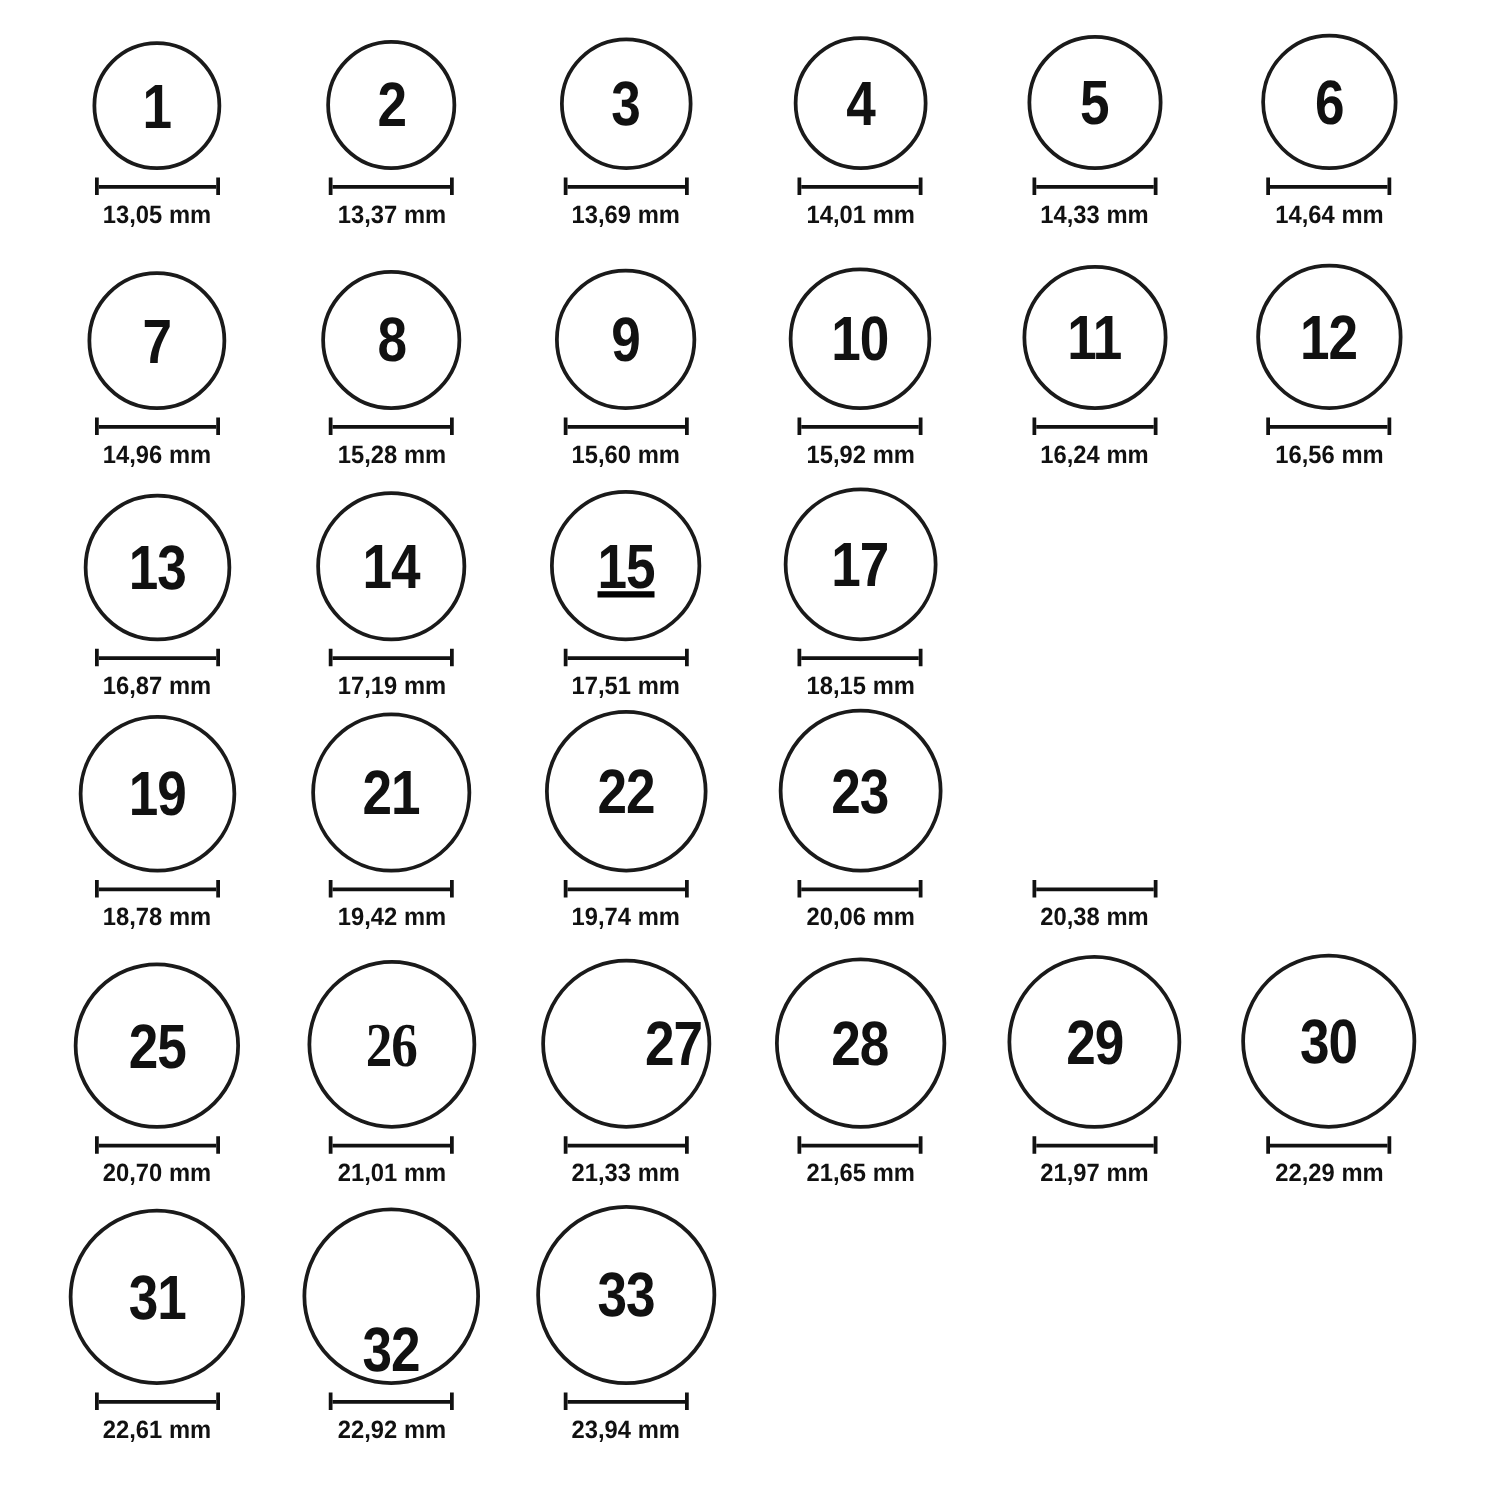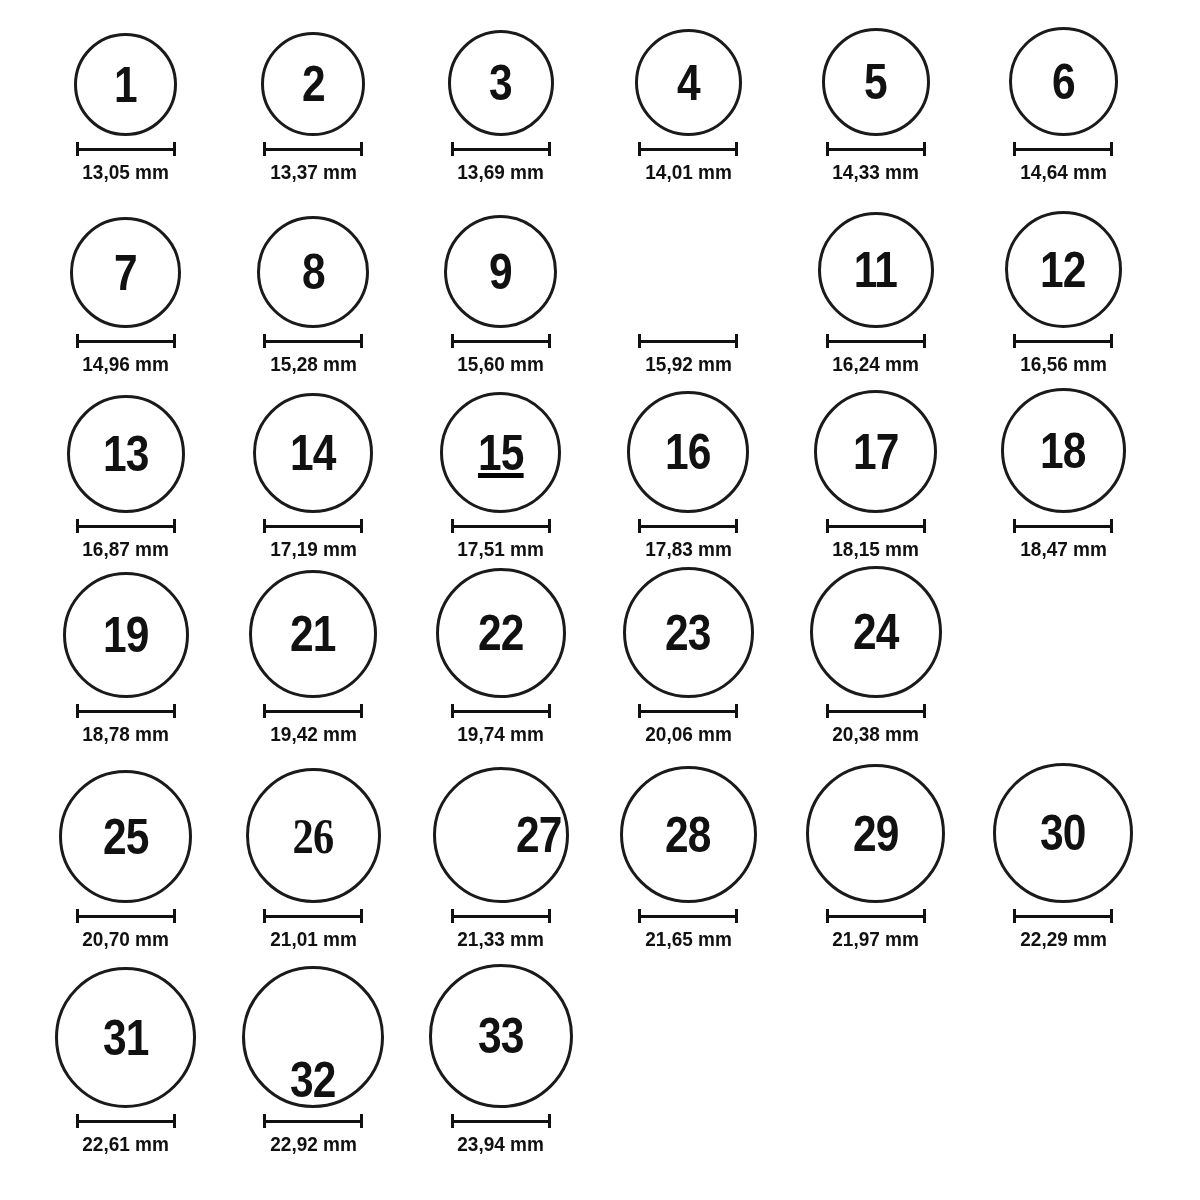--- a/index.html
+++ b/index.html
@@ -143,20 +143,23 @@
     <div class="label">15,28 mm</div>
   </div>
       <div class="cell">
     <div class="circle" style="width: 113px; height: 113px;">
       <span class="num">9</span>
     </div>
     <div class="measure"></div>
     <div class="label">15,60 mm</div>
   </div>
       <div class="cell">
+    <div class="circle" style="width: 114px; height: 114px;">
+      <span class="num">10</span>
+    </div>
     <div class="measure"></div>
     <div class="label">15,92 mm</div>
   </div>
       <div class="cell">
     <div class="circle" style="width: 116px; height: 116px;">
       <span class="num">11</span>
     </div>
     <div class="measure"></div>
     <div class="label">16,24 mm</div>
   </div>
@@ -184,40 +187,26 @@
     <div class="label">17,19 mm</div>
   </div>
       <div class="cell">
     <div class="circle" style="width: 121px; height: 121px; text-decoration: underline;">
       <span class="num">15</span>
     </div>
     <div class="measure"></div>
     <div class="label">17,51 mm</div>
   </div>
       <div class="cell">
-    <div class="circle" style="width: 122px; height: 122px;">
-      <span class="num">16</span>
-    </div>
-    <div class="measure"></div>
-    <div class="label">17,83 mm</div>
-  </div>
-      <div class="cell">
     <div class="circle" style="width: 123px; height: 123px;">
       <span class="num">17</span>
     </div>
     <div class="measure"></div>
     <div class="label">18,15 mm</div>
   </div>
-      <div class="cell">
-    <div class="circle" style="width: 125px; height: 125px;">
-      <span class="num">18</span>
-    </div>
-    <div class="measure"></div>
-    <div class="label">18,47 mm</div>
-  </div>
     </div>
     <div class="row" style="height: 185px;">
       <div class="cell">
     <div class="circle" style="width: 126px; height: 126px;">
       <span class="num">19</span>
     </div>
     <div class="measure"></div>
     <div class="label">18,78 mm</div>
   </div>
       <div class="cell">
@@ -235,23 +224,20 @@
     <div class="label">19,74 mm</div>
   </div>
       <div class="cell">
     <div class="circle" style="width: 131px; height: 131px;">
       <span class="num">23</span>
     </div>
     <div class="measure"></div>
     <div class="label">20,06 mm</div>
   </div>
       <div class="cell">
-    <div class="circle" style="width: 132px; height: 132px;">
-      <span class="num">24</span>
-    </div>
     <div class="measure"></div>
     <div class="label">20,38 mm</div>
   </div>
     </div>
     <div class="row" style="height: 205px;">
       <div class="cell">
     <div class="circle" style="width: 133px; height: 133px; align-items: center;">
       <span class="num">25</span>
     </div>
     <div class="measure"></div>

